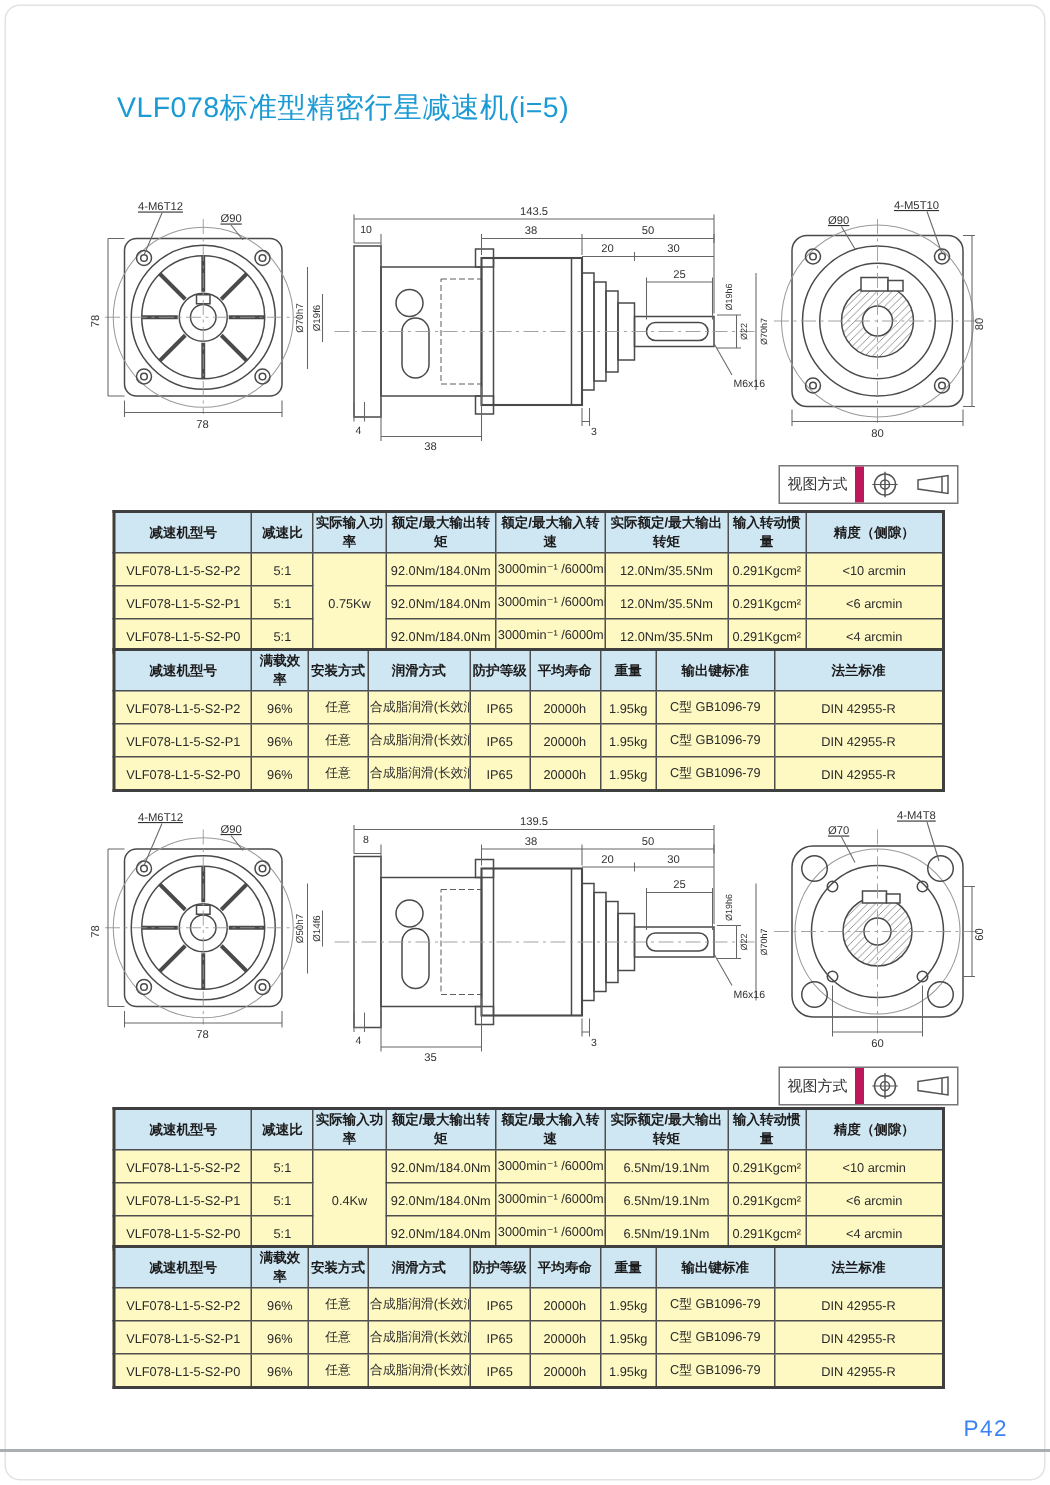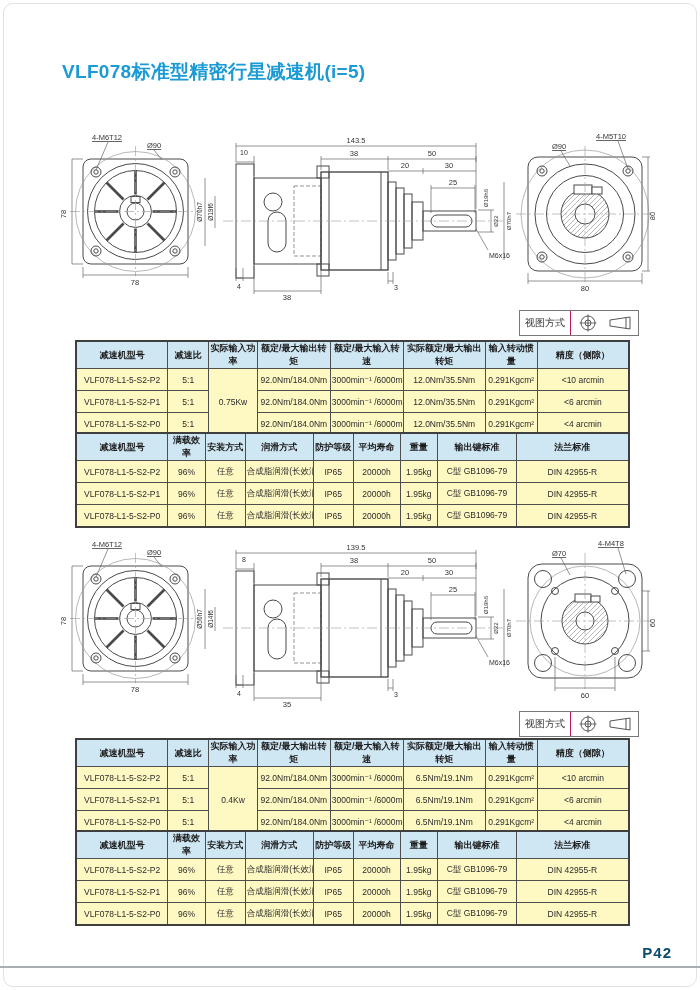--- a/index.html
+++ b/index.html
@@ -1,44 +1,44 @@
 <!DOCTYPE html>
 <html><head>
 <meta charset="utf-8">
 <style>
   html,body{margin:0;padding:0;}
   body{width:700px;height:990px;background:#ffffff;position:relative;
        font-family:"Liberation Sans","DejaVu Sans",sans-serif;overflow:hidden;}
   .page-frame{position:absolute;left:3px;top:3px;right:3px;bottom:3px;
        border:1px solid #e2e2e2;border-radius:10px;pointer-events:none;}
-  .title{position:absolute;left:62px;top:59px;font-size:19px;font-weight:bold;
+  .title{position:absolute;left:78px;top:59px;font-size:19px;font-weight:normal;
        color:#1b9ad4;letter-spacing:0.3px;}
   table.spec{position:absolute;left:75px;width:555px;border-collapse:collapse;
        table-layout:fixed;border:2px solid #3f3f3f;background:#fef9c3;}
   table.spec th{background:#cfe6f3;font-size:9px;font-weight:bold;color:#1c1c1c;
        border:1px solid #4e4e4e;height:22px;padding:0 1px;text-align:center;}
   table.spec td{font-size:8.5px;color:#2a2a2a;border:1px solid #4e4e4e;height:21px;
        padding:0 1px;text-align:center;white-space:nowrap;overflow:hidden;}
   #table1{top:340px}
   #table2{top:432px}
   #table3{top:738px}
   #table4{top:830px}
   svg.drawing{position:absolute;left:58px;width:600px;height:200px;}
   #drawing-top{top:126px}
   #drawing-bottom{top:533px}
   .viewbox{position:absolute;left:519px;width:118px;height:24px;border:1px solid #777;
        display:flex;background:#fff;}
-  .viewbox .lbl{width:50px;border-right:1px solid #be185d;font-size:10px;color:#333;
+  .viewbox .lbl{width:50px;border-right:6px solid #be185d;font-size:10px;color:#333;
        display:flex;align-items:center;justify-content:center;text-align:center;}
   .viewbox .icons{flex:1;display:flex;align-items:center;justify-content:center;gap:12px;}
   #viewbox1{top:310px}
   #viewbox2{top:711px}
   .footline{position:absolute;left:0;right:0;top:966px;height:2px;background:#a9aeb3;}
-  .pagenum{position:absolute;right:28px;top:944px;font-size:15px;color:#0c4a6e;
-       font-weight:bold;letter-spacing:1px;}
+  .pagenum{position:absolute;right:28px;top:944px;font-size:15px;color:#3b82f6;
+       font-weight:normal;letter-spacing:1px;}
   text{font-family:"Liberation Sans","DejaVu Sans",sans-serif;}
 </style>
 </head>
 <body>
 
 <div class="page-frame"></div>
 
 <div class="title">VLF078标准型精密行星减速机(i=5)</div>
 
 <svg id="drawing-top" class="drawing" viewBox="0 0 600 200">

